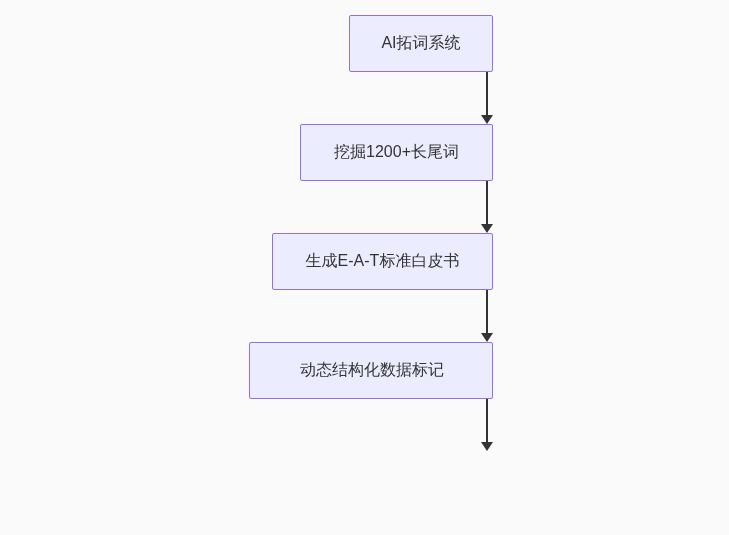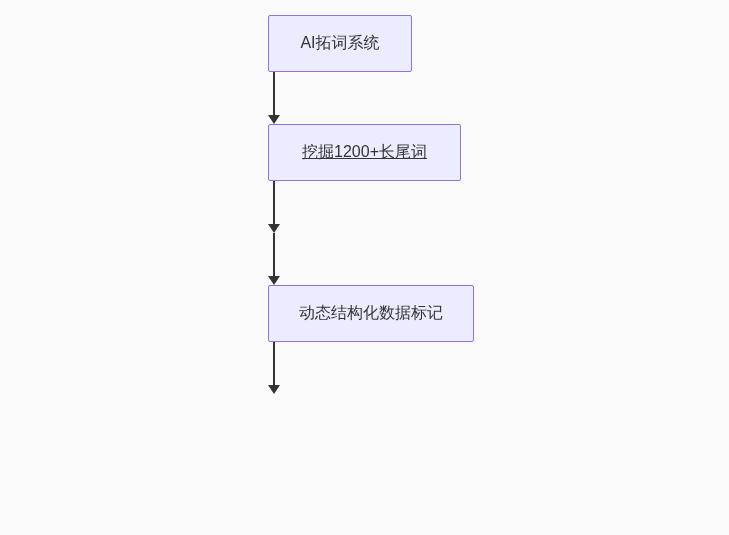--- a/index.html
+++ b/index.html
@@ -14,41 +14,41 @@
     overflow: hidden;
     position: relative;
   }
   .flowchart {
     position: absolute;
     left: 371px;
     top: 15px;
     transform: translateX(-50%);
     display: flex;
     flex-direction: column;
-    align-items: flex-start;
+    align-items: flex-end;
   }
   .node {
     box-sizing: border-box;
     height: 57px;
     background: #ececff;
     border: 1px solid #9370db;
     border-radius: 2px;
     display: flex;
     align-items: center;
     justify-content: center;
     font-size: 16px;
     color: #333333;
     white-space: nowrap;
     padding: 0 30px;
   }
   
   .node:nth-of-type(1) { width: 144px; }
-  .node:nth-of-type(3) { width: 193px; text-decoration: underline; }
+  .node:nth-of-type(3) { width: 193px; }
   .node:nth-of-type(5) { width: 221px; }
-  .node:nth-of-type(7) { width: 216px; padding-left: 32px; }
+  .node:nth-of-type(7) { width: 244px; padding-left: 32px; }
   .node:nth-of-type(9) { width: 232px; }
 
   .arrow {
     height: 52px;
     display: flex;
     flex-direction: column;
     align-items: center;
     justify-content: flex-start;
   }
   .arrow .line {
@@ -81,20 +81,23 @@
 
   <div class="node">
     <span>挖掘1200+长尾词</span>
   </div>
 
   <div class="arrow">
     <div class="line"></div>
     <div class="head"></div>
   </div>
 
+  <div class="node">
+    <span>生成E-A-T标准白皮书</span>
+  </div>
 
   <div class="arrow">
     <div class="line"></div>
     <div class="head"></div>
   </div>
 
   <div class="node">
     <span>动态结构化数据标记</span>
   </div>
 

